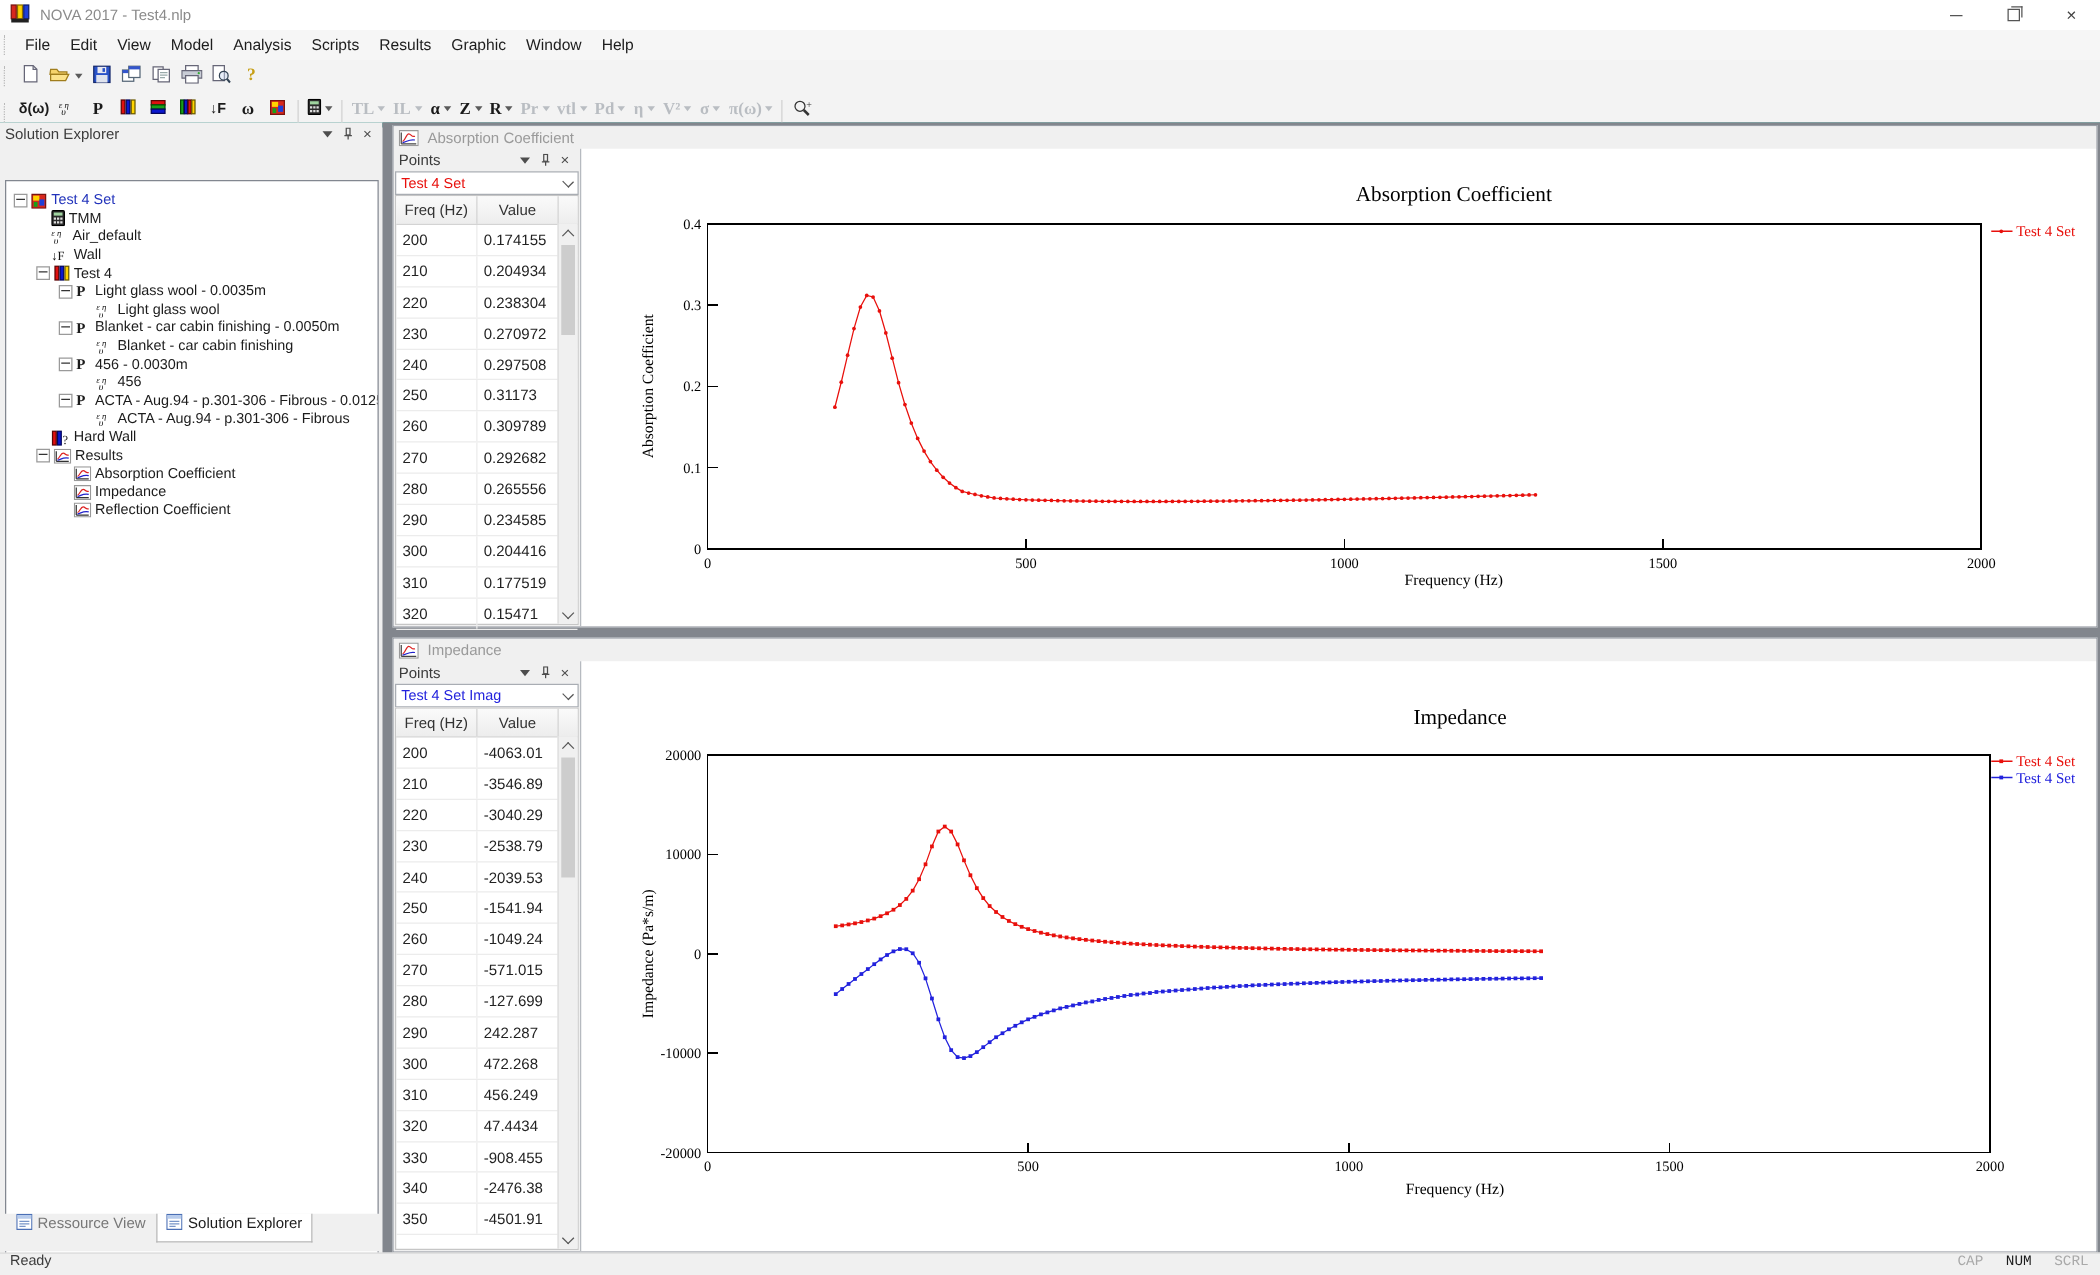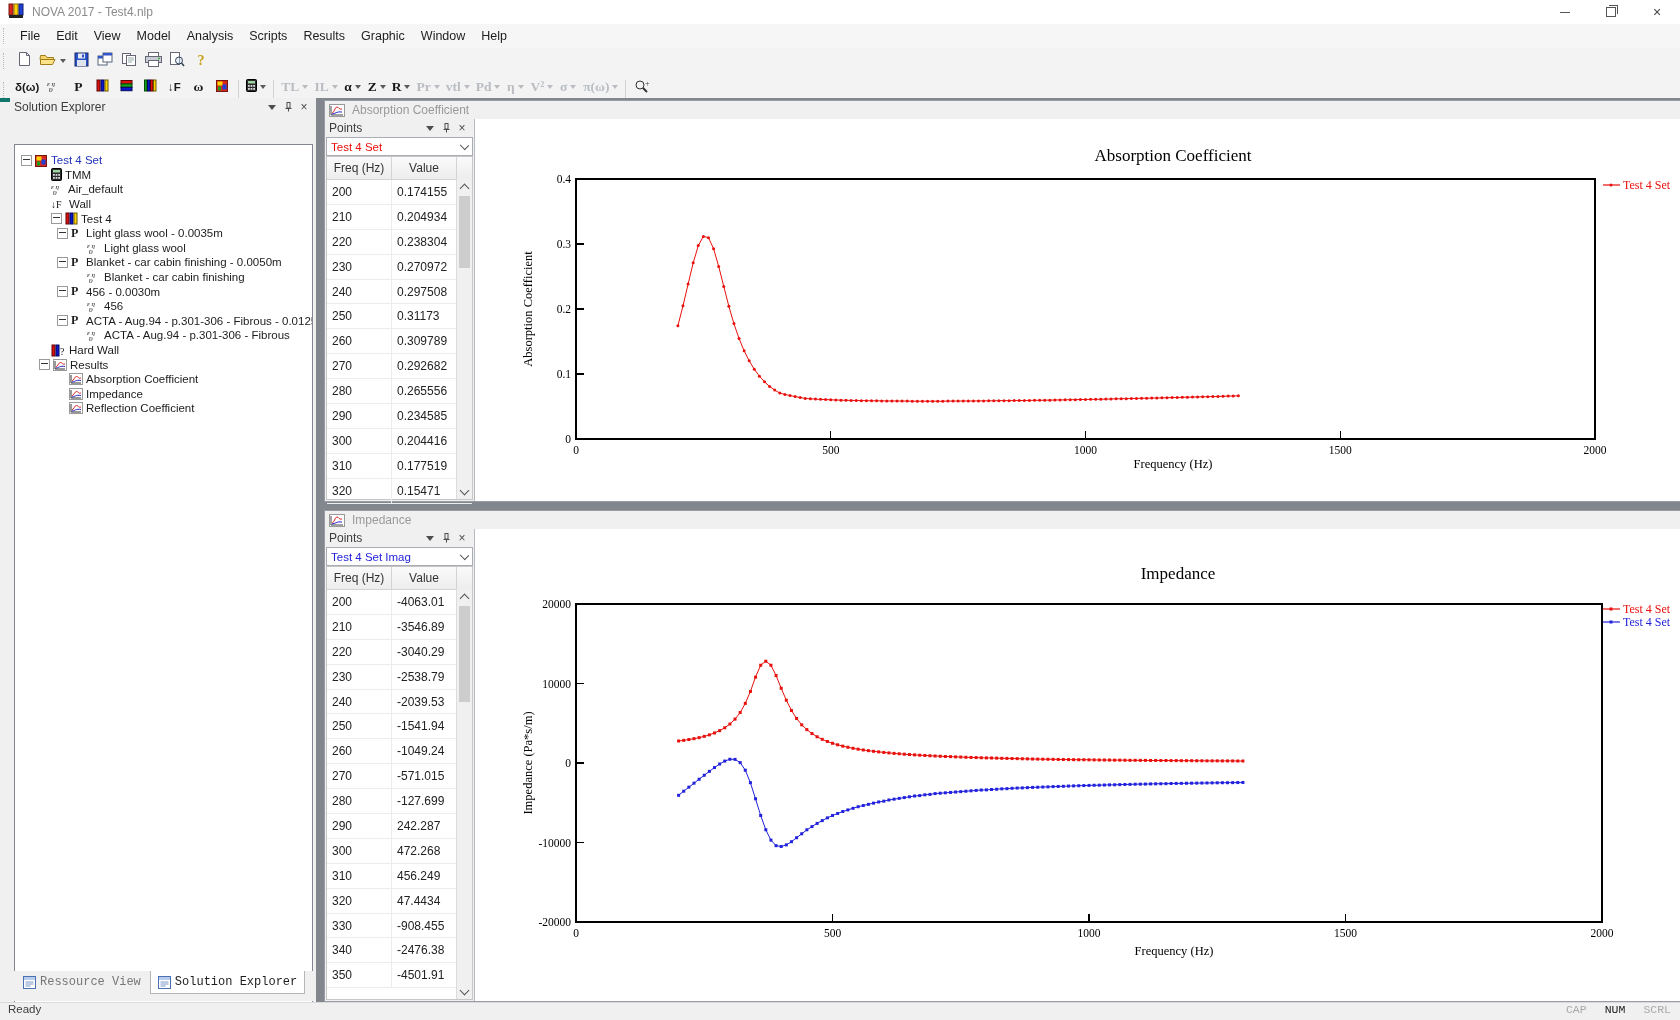--- a/index.html
+++ b/index.html
@@ -24,39 +24,39 @@
   #toolbar2{position:absolute;left:0;top:73px;width:1680px;height:25px;background:#f3f3f3;display:flex;align-items:flex-end;border-bottom:4px solid #0f766e;}
   .tbtn{height:22px;min-width:22px;border:none;background:transparent;display:flex;align-items:center;justify-content:center;padding:0 2px;margin:0 1px;}
   .dd{width:0;height:0;border-left:3px solid transparent;border-right:3px solid transparent;border-top:4px solid #5a5a5a;margin-left:3px;}
   .dd.dis{border-top-color:#b9bdc2;}
   .tsep{width:1px;height:18px;background:#d2d2d2;margin:0 4px;}
   .tlabel{font-family:"Liberation Serif",serif;font-size:13.5px;font-weight:bold;color:#1a1a1a;}
   .tlabel.sans{font-family:"Liberation Sans",sans-serif;font-size:11.5px;}
   .tlabel.dis{color:#b9bdc2;}
   .helpq{color:#c79f16;font-weight:bold;font-size:14px;font-family:"Liberation Serif",serif;}
   
-  #main{position:absolute;left:10px;top:98px;width:1424px;height:905px;}
+  #main{position:absolute;left:0;top:98px;width:1424px;height:905px;}
   #leftpanel{position:absolute;left:0;top:0;width:306px;height:905px;background:#f0f0f0;}
   .panel-header{height:18px;display:flex;align-items:center;padding:0 4px;color:#3c3c3c;font-size:12px;}
   .panel-header .ph-title{flex:1;}
   .ph-btn{width:16px;height:14px;display:flex;align-items:center;justify-content:center;}
   .chev{width:0;height:0;border-left:4px solid transparent;border-right:4px solid transparent;border-top:5px solid #4d4d4d;}
   .xglyph{font-size:12px;color:#4d4d4d;line-height:12px;}
   #namebar{height:23px;margin:1px 2px 0 2px;background:#f5f5f5;border-bottom:1px solid #e0e0e0;display:flex;align-items:center;padding-left:5px;font-size:12px;}
   #namebar b{margin-right:3px;}
   #treebox{position:absolute;left:4px;top:46px;width:297px;height:921px;background:#ffffff;border:1px solid #828790;overflow:hidden;}
   #treebox{height:921px;} 
   .tree-row{height:14.6px;display:flex;align-items:center;white-space:nowrap;font-size:11.5px;color:#1c1c1c;}
   .exp{width:9px;height:9px;border:1px solid #9a9a9a;background:#fff;position:relative;flex:0 0 auto;margin-right:3px;}
   .exp::before{content:"";position:absolute;left:1px;right:1px;top:3px;height:1px;background:#333;}
   .ticon{flex:0 0 auto;margin-right:3px;display:inline-flex;align-items:center;}
   .picon{font-family:"Liberation Serif",serif;font-weight:bold;font-size:12px;width:12px;}
   
   #lefttabs{position:absolute;left:0;bottom:2px;height:30px;width:306px;display:flex;align-items:flex-start;padding-left:6px;background:#f0f0f0;}
-  .dtab{height:22px;display:flex;align-items:center;padding:0 7px;font-size:12px;color:#777;margin-right:2px;font-family:Liberation Mono, monospace;}
+  .dtab{height:22px;display:flex;align-items:flex-start;padding:0 7px;font-size:12px;color:#777;margin-right:2px;}
   .dtab.active{background:#ffffff;border:1px solid #b5b5b5;border-top:none;color:#1c1c1c;}
   .dtab .ticon{margin-right:4px;}
   
   #mdi{position:absolute;left:306px;top:0;width:1374px;height:905px;background:#82868d;}
   .doc{position:absolute;left:8px;width:1362px;background:#f0f0f0;border:1px solid #989da5;}
   #docA{top:2px;height:400px;}
   #docB{top:412px;height:490px;}
   .doc-title{height:18px;display:flex;align-items:center;padding-left:4px;color:#9a9a9a;font-size:12px;background:#f0f0f0;}
   .doc-title .t{margin-left:4px;}
   .doc-body{position:absolute;left:0;right:0;top:18px;bottom:0;display:flex;border-radius:25px;}
@@ -371,21 +371,21 @@
         </div>
         <div class="tree-row" style="padding-left: 24px;">
           <span style="width: 12px; flex: 0 0 auto;"></span>
           <span class="ticon">
             <svg width="15" height="12">
               <text x="0" y="10" font-size="10" fill="#111">↓F</text>
             </svg>
           </span>
           <span>Wall</span>
         </div>
-        <div class="tree-row" style="padding-left: 36px; align-items: center;">
+        <div class="tree-row" style="padding-left: 24px; align-items: center;">
           <span class="exp"></span>
           <span class="ticon">
             <svg width="13" height="13">
               <rect x="1" y="1" width="3" height="11" fill="#e01010" stroke="#5c0404"></rect>
               <rect x="5" y="1" width="3" height="11" fill="#0b18cf" stroke="#04065c"></rect>
               <rect x="9" y="1" width="3" height="11" fill="#ffd400" stroke="#6b5a00"></rect>
             </svg>
           </span>
           <span>Test 4</span>
         </div>

